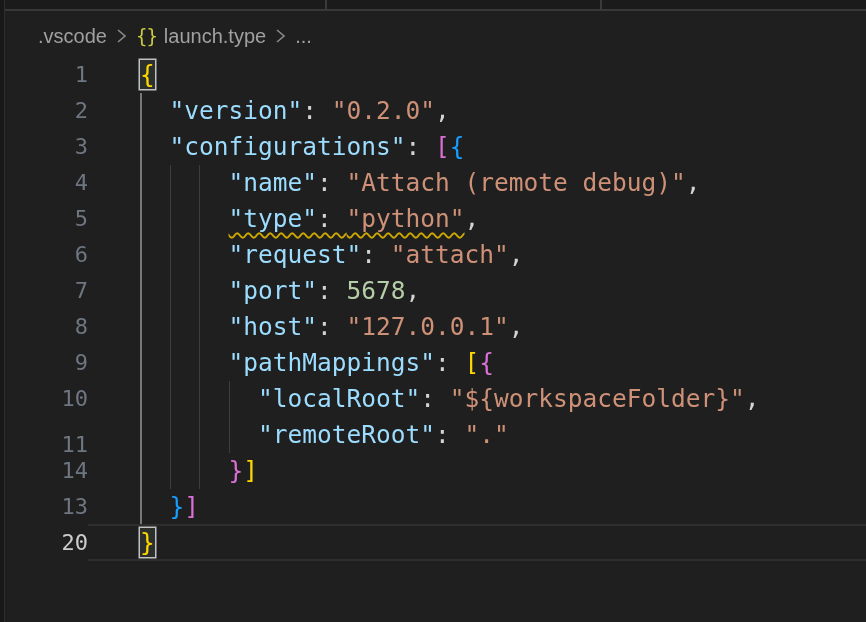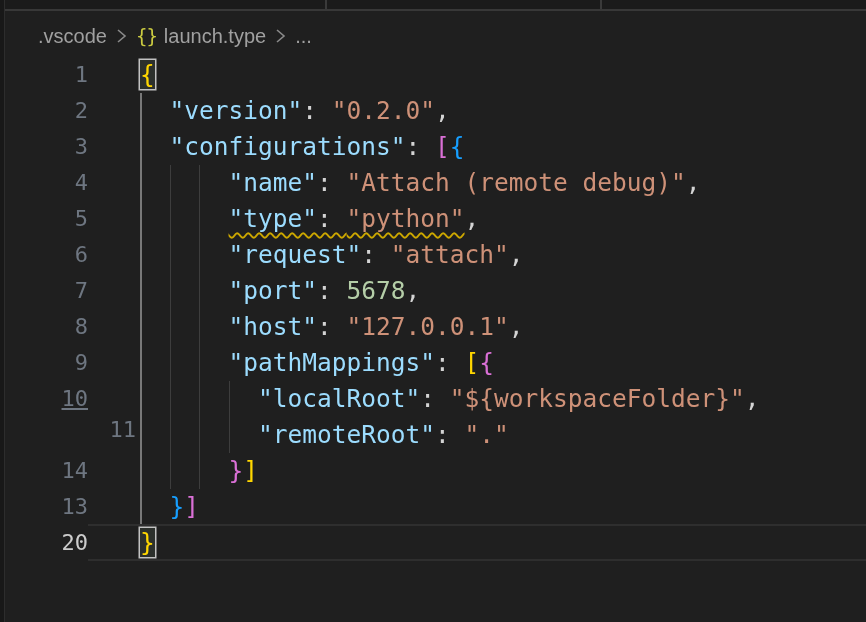--- a/index.html
+++ b/index.html
@@ -75,22 +75,22 @@
     <div id="gutter">
         <div class="gutter-num" style="top: 57px;">1</div>
         <div class="gutter-num" style="top: 93px;">2</div>
         <div class="gutter-num" style="top: 129px;">3</div>
         <div class="gutter-num" style="top: 165px;">4</div>
         <div class="gutter-num" style="top: 201px;">5</div>
         <div class="gutter-num" style="top: 237px;">6</div>
         <div class="gutter-num" style="top: 273px;">7</div>
         <div class="gutter-num" style="top: 309px;">8</div>
         <div class="gutter-num" style="top: 345px;">9</div>
-        <div class="gutter-num" style="top: 381px; text-decoration: underline;">10</div>
-        <div class="gutter-num" style="top: 412px; padding-left: 48px;">11</div>
+        <div class="gutter-num" style="top: 381px;">10</div>
+        <div class="gutter-num" style="top: 427px;">11</div>
         <div class="gutter-num" style="top: 453px;">14</div>
         <div class="gutter-num" style="top: 489px;">13</div>
         <div class="gutter-num active" style="top: 525px;">20</div>
       </div>
     <div id="code">
         <div class="codeline" style="top: 57px;"><span class="b1 bm">{</span></div>
         <div class="codeline" style="top: 93px;"><span>  </span><span class="key">"version"</span><span class="pun">: </span><span class="str">"0.2.0"</span><span class="pun">,</span></div>
         <div class="codeline" style="top: 129px;"><span>  </span><span class="key">"configurations"</span><span class="pun">: </span><span class="b2">[</span><span class="b3">{</span></div>
         <div class="codeline" style="top: 165px;"><span>      </span><span class="key">"name"</span><span class="pun">: </span><span class="str">"Attach (remote debug)"</span><span class="pun">,</span></div>
         <div class="codeline" style="top: 201px;"><span>      </span><span class="sq"><span class="key">"type"</span><span class="pun">: </span><span class="str">"python"</span></span><span class="pun">,</span></div>

